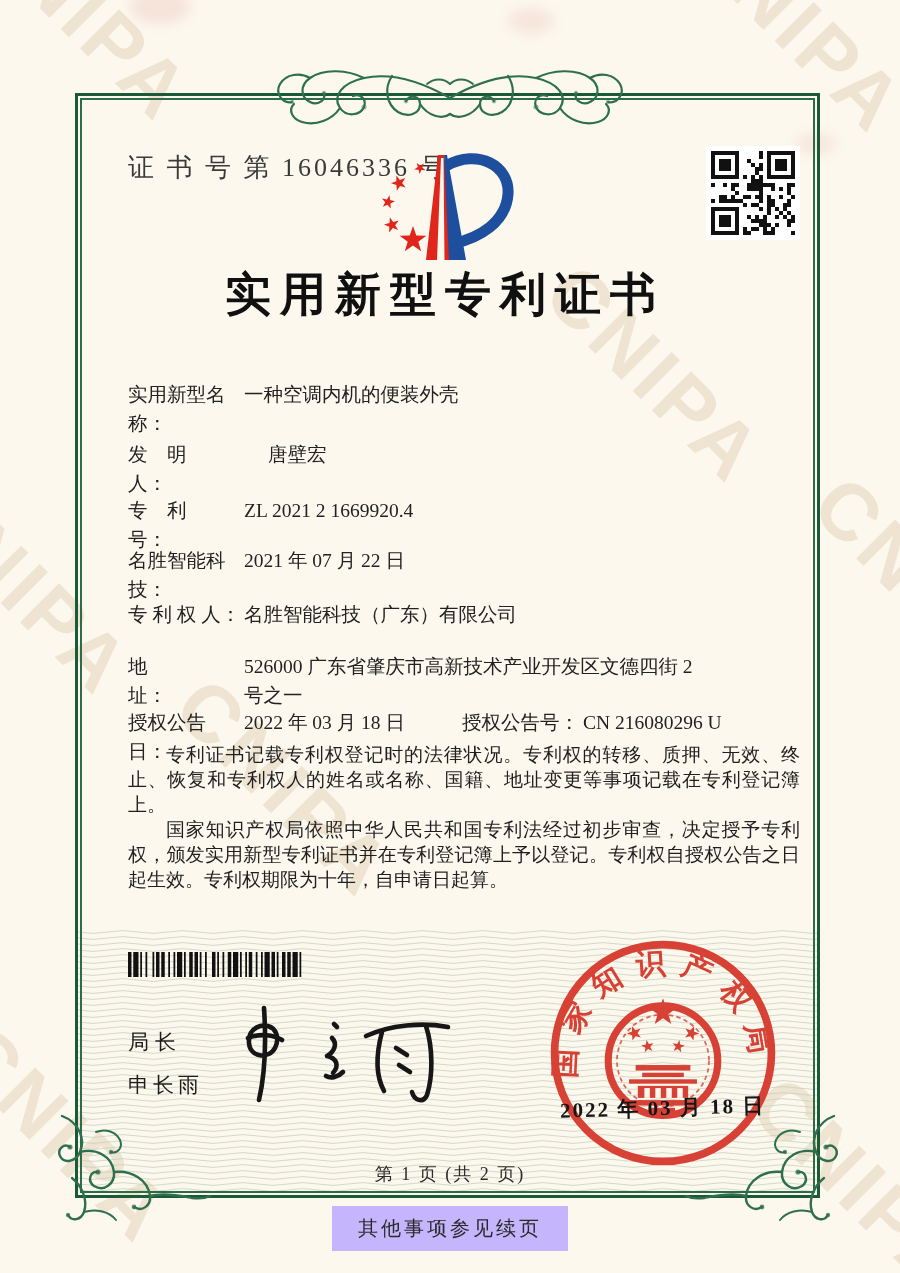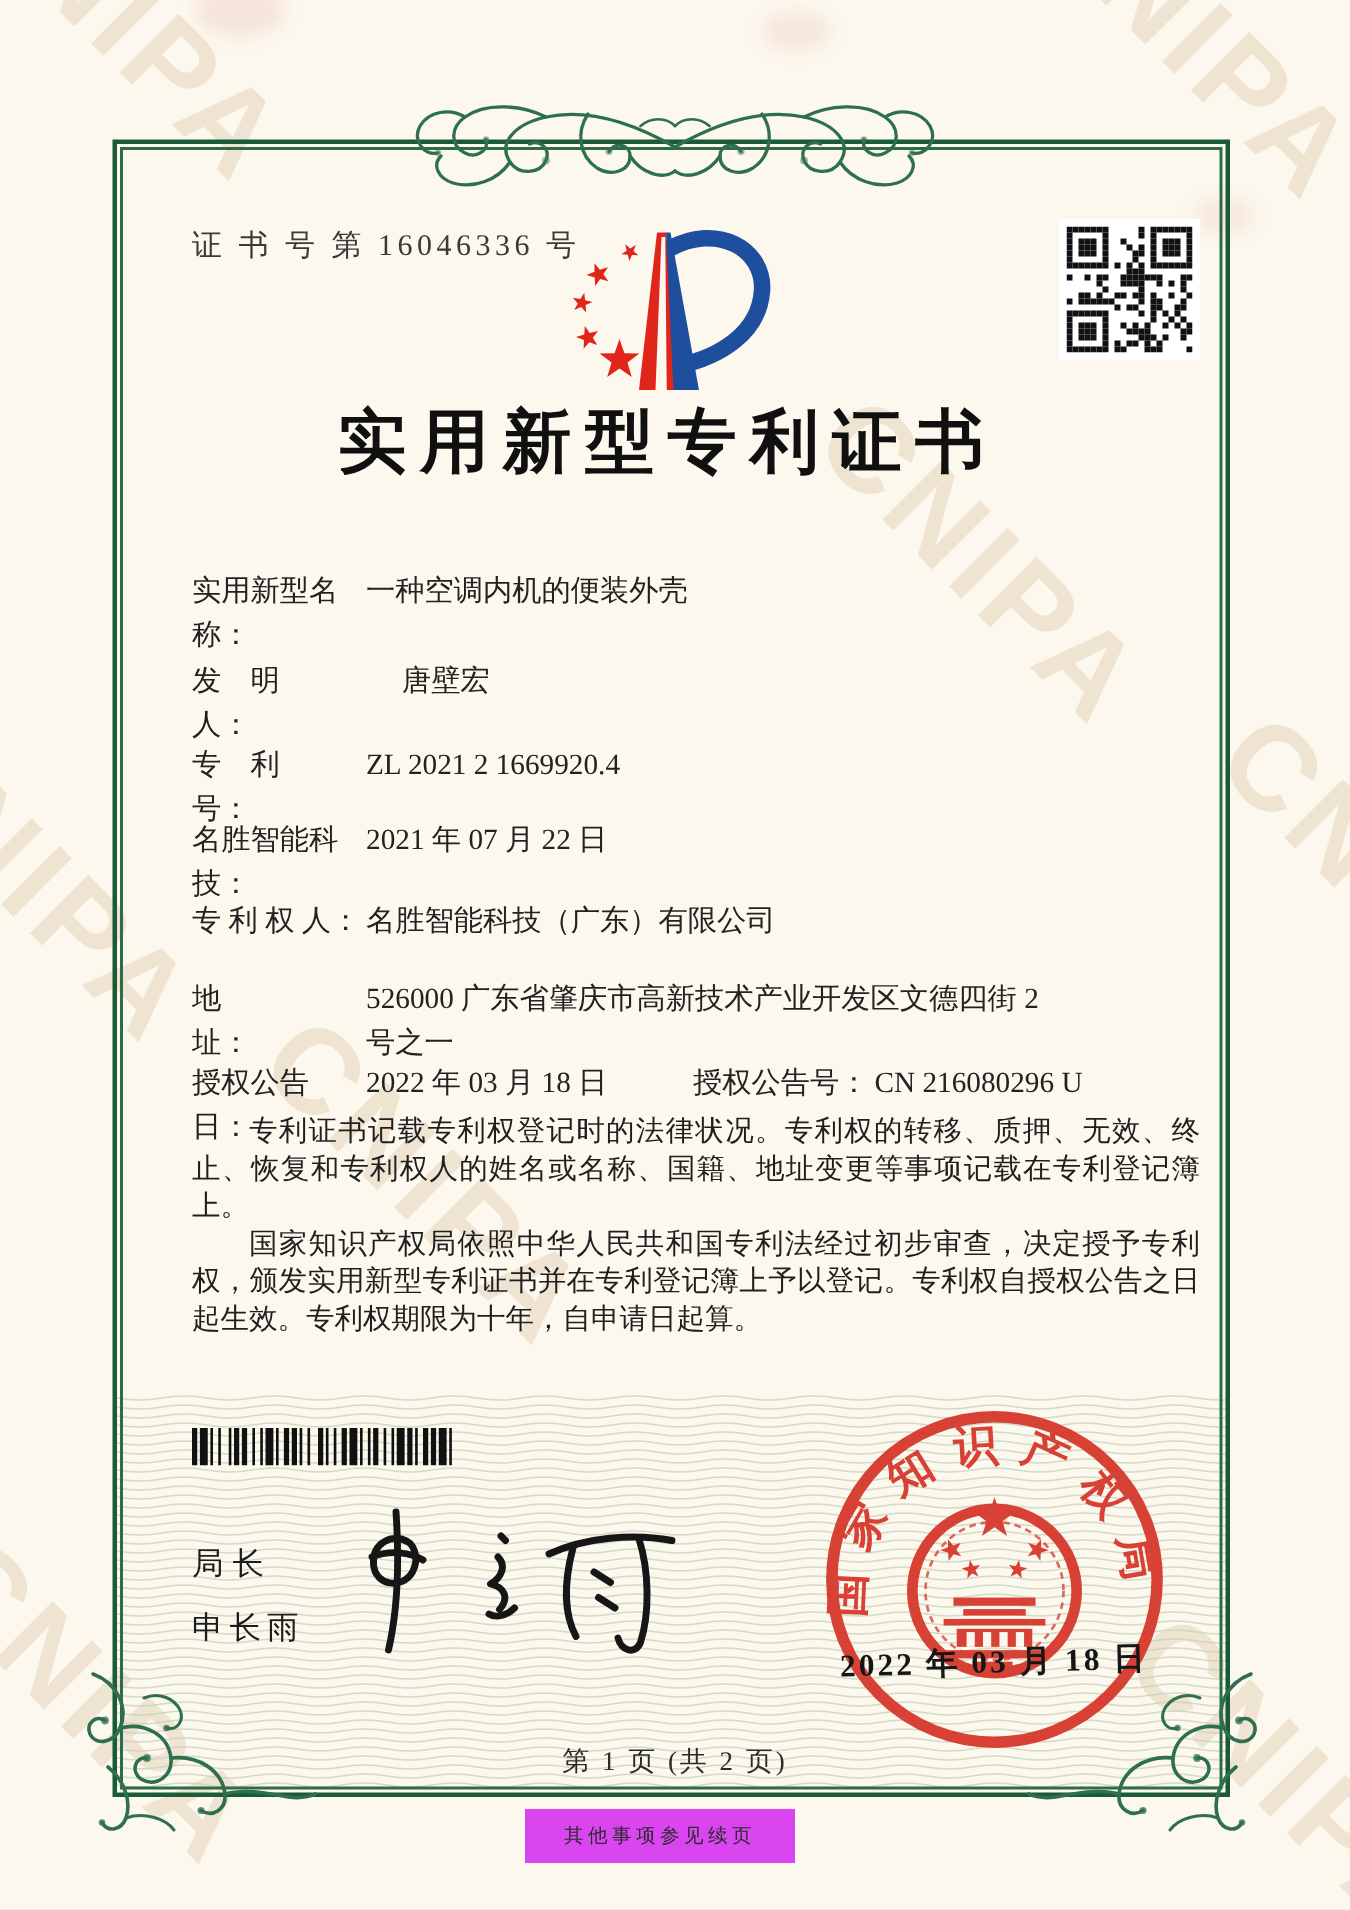--- a/index.html
+++ b/index.html
@@ -20,21 +20,21 @@
   .waves{position:absolute;left:78px;top:928px;z-index:2;}
   
   .frame-outer{
     position:absolute;left:75px;top:93px;width:745px;height:1105px;
     border:3px solid #1b5a36;z-index:3;box-sizing:border-box;
   }
   .frame-inner{position:absolute;inset:2px;border:2px solid #2e6b47;}
   .ornament{position:absolute;z-index:4;}
   
   .content{position:absolute;inset:0;z-index:5;}
-  .cert-no{position:absolute;left:128px;top:150px;font-size:20px;letter-spacing:3px;color:#3a3a3a;}
+  .cert-no{position:absolute;left:128px;top:150px;font-size:26px;letter-spacing:3px;color:#3a3a3a;}
   .qr-box{position:absolute;left:706px;top:146px;width:94px;height:94px;background:#ffffff;
           display:flex;align-items:center;justify-content:center;}
   .logo{position:absolute;left:378px;top:150px;}
   .title{position:absolute;left:0;right:10px;top:264px;text-align:center;
          font-size:46px;font-weight:bold;letter-spacing:9px;color:#101010;}
   .fields{position:absolute;left:128px;width:675px;top:0;}
   .frow{position:absolute;left:0;font-size:19.5px;line-height:29px;color:#222;display:flex;}
   .flabel{display:inline-block;width:116px;flex:0 0 116px;}
   .fvalue{display:inline-block;}
   .frow-pair .pair1{width:334px;flex:0 0 334px;display:flex;}
@@ -45,22 +45,22 @@
   .bodytext p{margin:0;text-indent:2em;}
   .barcode{position:absolute;left:128px;top:952px;z-index:6;}
   .role{position:absolute;left:128px;top:1028px;font-size:21px;letter-spacing:6px;color:#1c1c1c;z-index:6;}
   .dirname{position:absolute;left:128px;top:1071px;font-size:21px;letter-spacing:4px;color:#1c1c1c;z-index:6;}
   .signature{position:absolute;left:228px;top:998px;z-index:7;}
   .seal{position:absolute;left:548px;top:938px;z-index:6;mix-blend-mode:multiply;opacity:.95;}
   .seal-date{position:absolute;left:560px;top:1094px;font-size:21px;font-weight:bold;
              letter-spacing:2px;color:#161616;z-index:7;transform:rotate(-1.5deg);}
   .page-info{position:absolute;left:0;right:0;top:1162px;text-align:center;
              font-size:18px;letter-spacing:2px;color:#2a2a2a;z-index:6;}
-  .cont-note{position:absolute;left:350px;top:1206px;background:#d946ef;
-             padding:9px 26px;font-size:13px;letter-spacing:3px;color:#2a2a2a;z-index:6;}
+  .cont-note{position:absolute;left:332px;top:1206px;background:#c4b5fd;
+             padding:9px 26px;font-size:20px;letter-spacing:3px;color:#2a2a2a;z-index:6;}
 </style>
 </head>
 <body>
 
 <div class="page">
 
   <div id="wm-layer">
       <div class="wm" style="left: -52px; top: -34px;">CNIPA</div>
       <div class="wm" style="left: 662px; top: -22px;">CNIPA</div>
       <div class="wm" style="left: 520px; top: 328px;">CNIPA</div>

